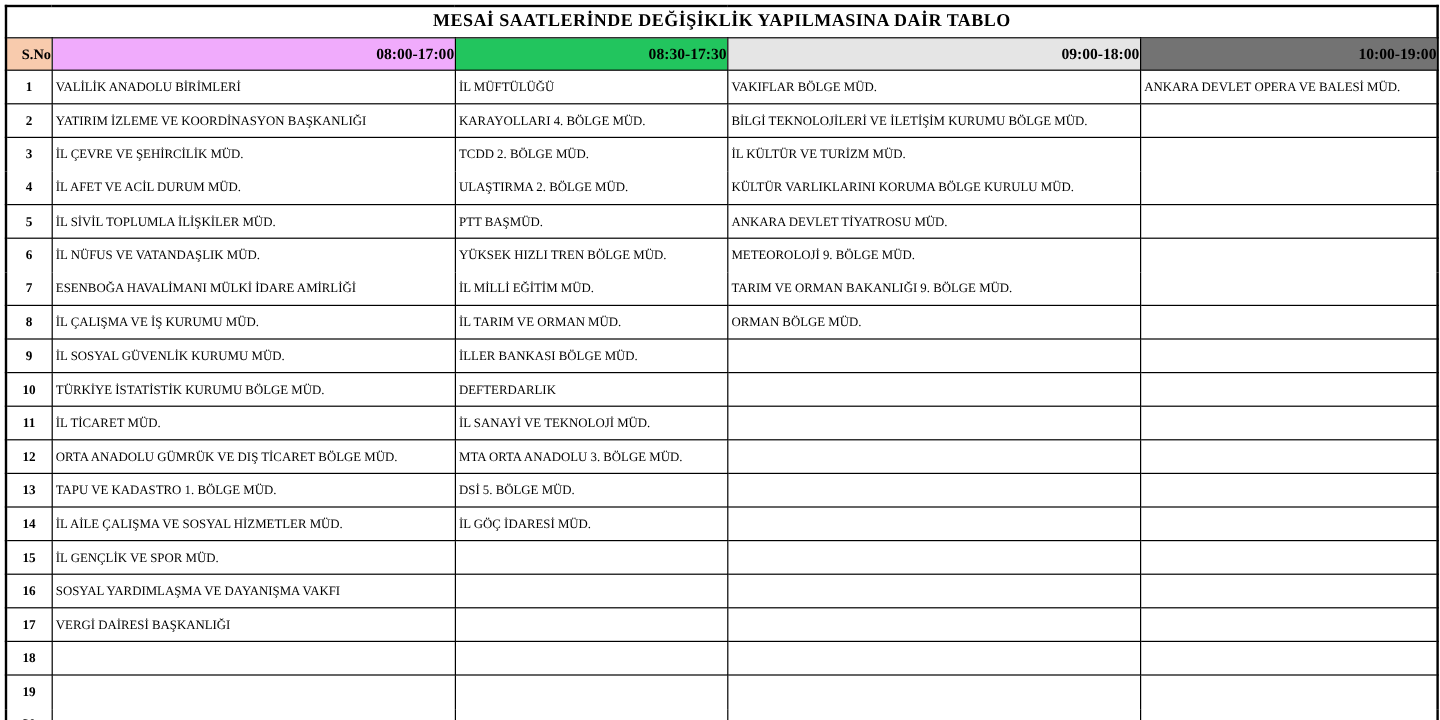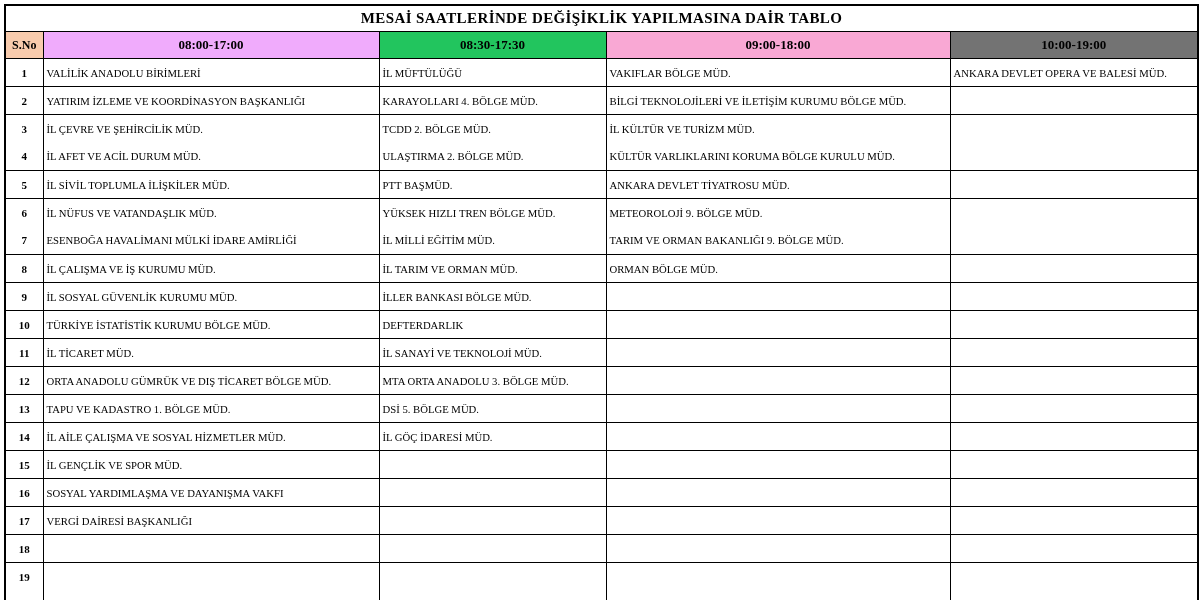--- a/index.html
+++ b/index.html
@@ -36,21 +36,21 @@
     background: #ffffff;
     font-weight: bold;
     font-size: 15px;
     text-align: center;
     letter-spacing: 0.4px;
     margin-top: 16px;
   }
   tr.header-row th {
     height: 26px;
     font-weight: bold;
-    text-align: center;
+    text-align: right;
     font-size: 13px;
   }
   tr.header-row th.sno { font-size: 12px; }
   tbody tr { height: 28px; }
   td.no {
     font-weight: bold;
     font-size: 11px;
     text-align: center;
   }
   td.data {
@@ -73,21 +73,21 @@
       <col style="width:248px">
     </colgroup>
     <thead>
       <tr class="title-row">
         <th colspan="5">MESAİ SAATLERİNDE DEĞİŞİKLİK YAPILMASINA DAİR TABLO</th>
       </tr>
       <tr class="header-row">
         <th class="head-cell sno" style="background: rgb(248, 203, 173);">S.No</th>
         <th class="head-cell" style="background: #f0abfc;">08:00-17:00</th>
         <th class="head-cell" style="background: #22c55e;">08:30-17:30</th>
-        <th class="head-cell" style="background: #f9a8d4;">09:00-18:00</th>
+        <th class="head-cell" style="background: #e5e5e5;">09:00-18:00</th>
         <th class="head-cell" style="background: #737373;">10:00-19:00</th>
       </tr>
     </thead>
     <tbody>
         <tr>
           <td class="no">1</td>
           <td class="data">VALİLİK ANADOLU BİRİMLERİ</td>
           <td class="data">İL MÜFTÜLÜĞÜ</td>
           <td class="data">VAKIFLAR BÖLGE MÜD.</td>
           <td class="data">ANKARA DEVLET OPERA VE BALESİ MÜD.</td>

